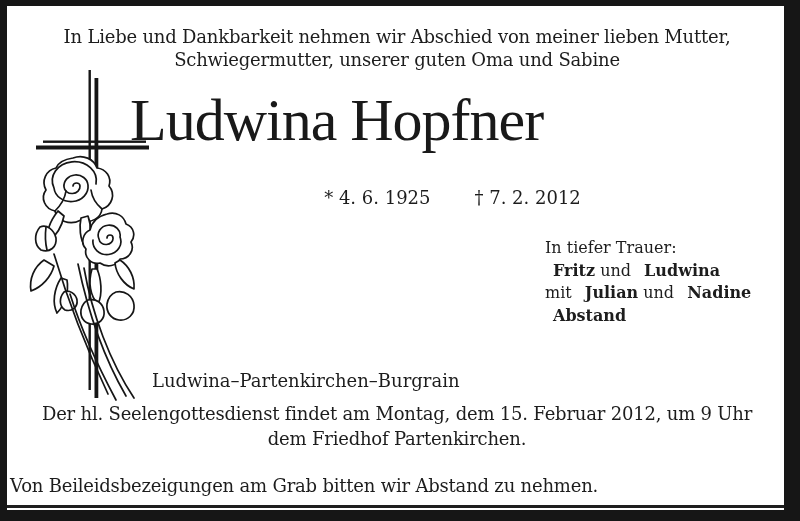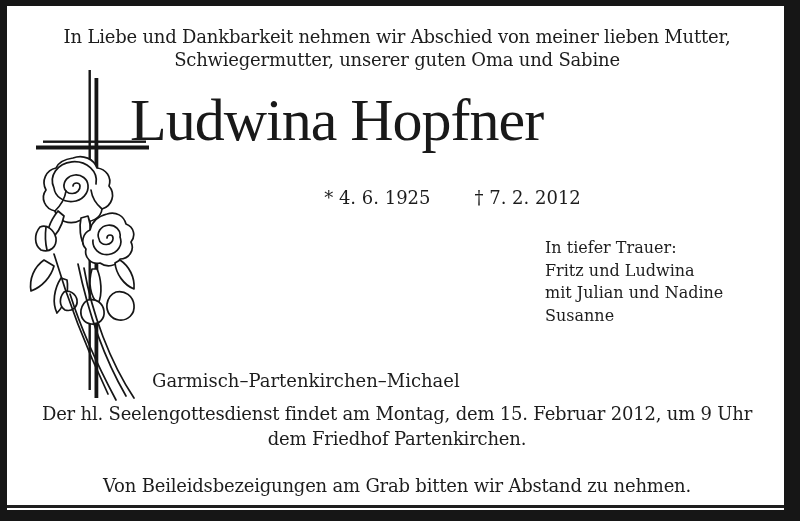--- a/index.html
+++ b/index.html
@@ -24,27 +24,27 @@
   .intro.l2{top:48px;}
 
   .name{position:absolute;left:130px;top:90px;width:645px;text-align:left;
         font-family:"Liberation Serif",serif;font-size:60px;line-height:60px;
         letter-spacing:-1px;color:#191919;}
   .maiden{position:absolute;left:130px;top:159px;width:645px;text-align:center;font-size:18px;}
   .dates{position:absolute;left:130px;top:187px;width:645px;text-align:center;font-size:18px;}
   .dates .death{margin-left:44px;}
 
   .mourners{position:absolute;left:545px;top:237px;font-size:16px;line-height:22.7px;}
-  .mourners .bold{font-weight:normal;}
+  .mourners .bold{font-weight:bold;margin-left:8px;}
 
   .place{position:absolute;left:152px;top:370px;font-size:18px;}
 
   .service{position:absolute;left:10px;top:402px;width:774px;text-align:center;
            font-size:18px;line-height:24.5px;letter-spacing:-0.2px;}
-  .condolence{position:absolute;left:10px;top:475px;width:774px;text-align:center;
+  .condolence{position:absolute;left:10px;top:475px;width:774px;
            font-size:18px;letter-spacing:-0.2px;}
 
   .illustration{position:absolute;left:28px;top:64px;width:132px;height:340px;}
 </style>
 </head>
 <body>
 
 <div class="page">
 
   <div class="bar top"></div>
@@ -100,25 +100,25 @@
   <div class="name">Ludwina Hopfner</div>
   <div class="dates">
     <span>* 4. 6. 1925</span><span class="death">† 7. 2. 2012</span>
   </div>
 
   <div class="mourners">
     <div>In tiefer Trauer:</div>
     <div>
         <div><span class="bold">Fritz</span><span> und </span><span class="bold">Ludwina</span></div>
         <div><span>mit </span><span class="bold">Julian</span><span> und </span><span class="bold">Nadine</span></div>
-        <div><span class="bold">Susanne</span></div>
+        <div><span class="bold">Abstand</span></div>
       </div>
   </div>
 
-  <div class="place">Garmisch–Partenkirchen–Michael</div>
+  <div class="place">Ludwina–Partenkirchen–Burgrain</div>
 
   <div class="service">
       <div>Der hl. Seelengottesdienst findet am Montag, dem 15. Februar 2012, um 9 Uhr</div>
       <div>dem Friedhof Partenkirchen.</div>
     </div>
   <div class="condolence">Von Beileidsbezeigungen am Grab bitten wir Abstand zu nehmen.</div>
 
 </div>
 
 </body></html>

